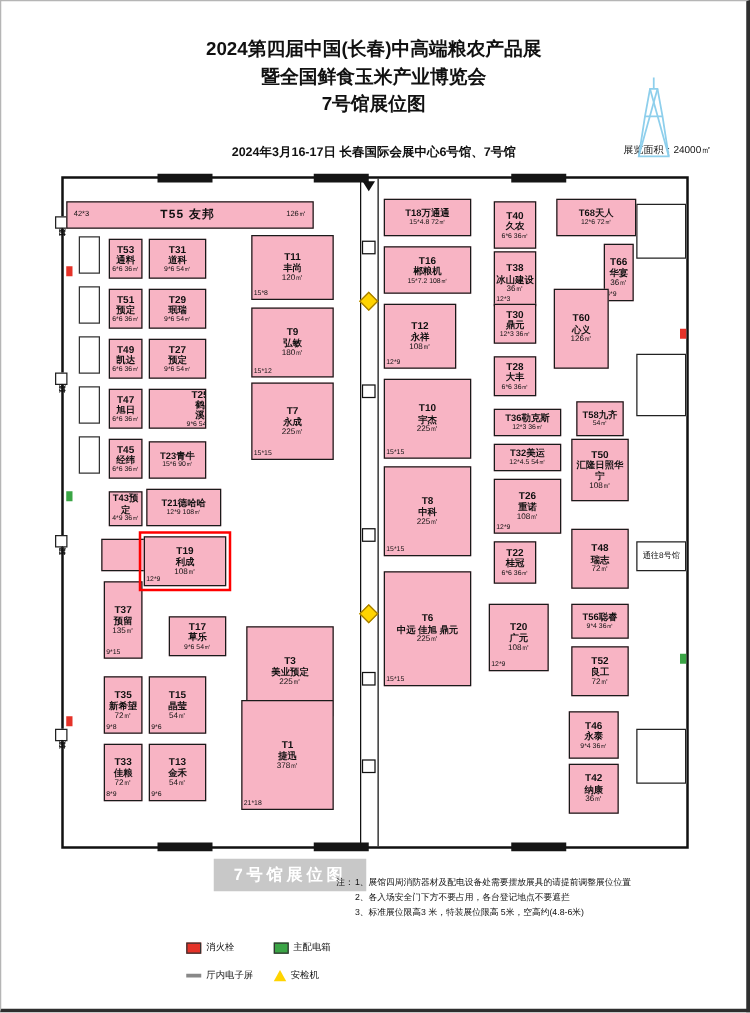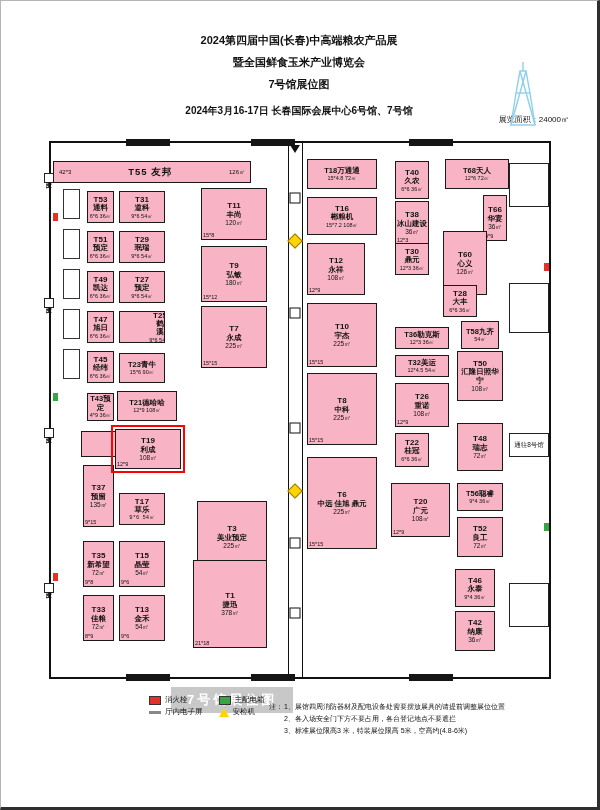--- a/index.html
+++ b/index.html
@@ -1,21 +1,21 @@
 <!DOCTYPE html>
 <html style="--booth-fill: #f8b4c4; --highlight: #ff0000;"><head>
 <meta charset="utf-8">
 <style>
   html,body{margin:0;padding:0;background:#fff;}
   .page{position:relative;width:600px;height:810px;background:#fff;box-sizing:border-box;
         border:1px solid #b5b5b5;border-right:3px solid #2e2e2e;border-bottom:3px solid #2e2e2e;
         font-family:"Liberation Sans",sans-serif;color:#111;overflow:hidden;}
   .header{position:absolute;top:28px;left:0;right:0;text-align:center;}
-  .title1{font-size:11px;font-weight:700;line-height:22px;}
-  .date{font-size:10px;font-weight:700;margin-top:9px;}
+  .title1{font-size:15px;font-weight:700;line-height:22px;}
+  .date{font-size:10px;font-weight:700;margin-top:20px;}
   .exhibit-area{position:absolute;right:28px;top:113px;font-size:8px;}
   .tower{position:absolute;left:505px;top:60px;}
 
   #plan{position:absolute;left:48px;top:140px;width:502px;height:538px;
         border:2px solid #111;box-sizing:border-box;background:#fff;}
   .vline{position:absolute;top:0;bottom:0;width:0;border-left:1.5px solid #111;}
   .door{position:absolute;background:#151515;height:7px;}
   .exitlab{position:absolute;left:-7px;background:#fff;border:1px solid #222;writing-mode:vertical-rl;
            font-size:6px;line-height:1;padding:2px 1px;letter-spacing:1px;}
   .rbox{position:absolute;border:1px solid #222;background:#fff;font-size:6.5px;line-height:1.2;
@@ -39,21 +39,21 @@
   .booth.wide{flex-direction:row;justify-content:space-between;padding:0 5px;}
   .wdims,.warea{font-size:6px;font-weight:400;}
   .wmain{font-size:9.5px;font-weight:700;letter-spacing:1px;}
   .big .bid2{font-size:12px;font-weight:700;margin:2px 0;}
   .big .bname{font-size:9px;}
   .cdims{position:absolute;left:3px;bottom:2px;font-size:6.5px;font-weight:400;}
   .carea{position:absolute;right:3px;bottom:2px;font-size:7.5px;font-weight:700;}
 
   #plan-label{position:absolute;left:170px;top:686px;background:#c8c8c8;color:#fff;font-weight:700;
               font-size:13px;padding:4px 16px;letter-spacing:3px;}
-  #legend{position:absolute;left:148px;top:694px;display:grid;grid-template-columns:auto auto;gap:2px 16px;font-size:7.5px;}
+  #legend{position:absolute;left:148px;top:752px;display:grid;grid-template-columns:auto auto;gap:12px 16px;font-size:7.5px;}
   .leg-item{display:flex;align-items:center;gap:4px;}
   .ic-rect{display:inline-block;width:10px;height:7px;border:1px solid #333;}
   .ic-dash{display:inline-block;width:12px;height:3px;background:#888;}
   .ic-tri{display:inline-block;width:0;height:0;border-left:5px solid transparent;border-right:5px solid transparent;border-bottom:9px solid #ffd400;}
   #notes{position:absolute;left:268px;top:700px;width:288px;font-size:7px;line-height:1.7;}
   .notes-label{position:absolute;left:0;top:0;}
   #note-lines{padding-left:15px;}
 </style>
 </head>
 <body>
@@ -200,21 +200,21 @@
         <div class="bname">利成</div>
         <div class="barea">108㎡</div>
         <div class="bdims">12*9</div>
       </div>
       <div class="booth" style="left: 32px; top: 322px; width: 31px; height: 62px;">
         <div class="bid">T37</div>
         <div class="bname">预留</div>
         <div class="barea">135㎡</div>
         <div class="bdims">9*15</div>
       </div>
-      <div class="booth" style="left: 68px; top: 350px; width: 46px; height: 32px; font-family: Liberation Mono, monospace;">
+      <div class="booth" style="left: 84px; top: 350px; width: 46px; height: 32px;">
         <div class="bid">T17</div>
         <div class="bname">草乐</div>
         <div class="bsmall">9*6 54㎡</div>
       </div>
       <div class="booth" style="left: 146px; top: 330px; width: 70px; height: 72px; margin-top: 28px;">
         <div class="bid">T3</div>
         <div class="bname">美业预定</div>
         <div class="barea">225㎡</div>
         <div class="bdims">15*15</div>
       </div>
@@ -287,21 +287,21 @@
       <div class="booth" style="left: 344px; top: 100px; width: 34px; height: 32px;">
         <div class="bid">T30</div>
         <div class="bname">鼎元</div>
         <div class="bsmall">12*3 36㎡</div>
       </div>
       <div class="booth" style="left: 392px; top: 88px; width: 44px; height: 64px;">
         <div class="bid">T60</div>
         <div class="bname">心义</div>
         <div class="barea">126㎡</div>
       </div>
-      <div class="booth" style="left: 344px; top: 142px; width: 34px; height: 32px; margin-left: 48px;">
+      <div class="booth" style="left: 344px; top: 142px; width: 34px; height: 32px;">
         <div class="bid">T28</div>
         <div class="bname">大丰</div>
         <div class="bsmall">6*6 36㎡</div>
       </div>
       <div class="booth" style="left: 256px; top: 160px; width: 70px; height: 64px;">
         <div class="bid">T10</div>
         <div class="bname">宇杰</div>
         <div class="barea">225㎡</div>
         <div class="bdims">15*15</div>
       </div>
@@ -343,21 +343,21 @@
         <div class="bid">T48</div>
         <div class="bname">瑞志</div>
         <div class="barea">72㎡</div>
       </div>
       <div class="booth" style="left: 256px; top: 314px; width: 70px; height: 92px;">
         <div class="bid">T6</div>
         <div class="bname">中远 佳旭 鼎元</div>
         <div class="barea">225㎡</div>
         <div class="bdims">15*15</div>
       </div>
-      <div class="booth" style="left: 340px; top: 340px; width: 59px; height: 54px;">
+      <div class="booth" style="left: 340px; top: 340px; width: 48px; height: 54px;">
         <div class="bid">T20</div>
         <div class="bname">广元</div>
         <div class="barea">108㎡</div>
         <div class="bdims">12*9</div>
       </div>
       <div class="booth" style="left: 406px; top: 340px; width: 46px; height: 28px;">
         <div class="bname">T56聪睿</div>
         <div class="bsmall">9*4 36㎡</div>
       </div>
       <div class="booth" style="left: 406px; top: 374px; width: 46px; height: 40px;">

